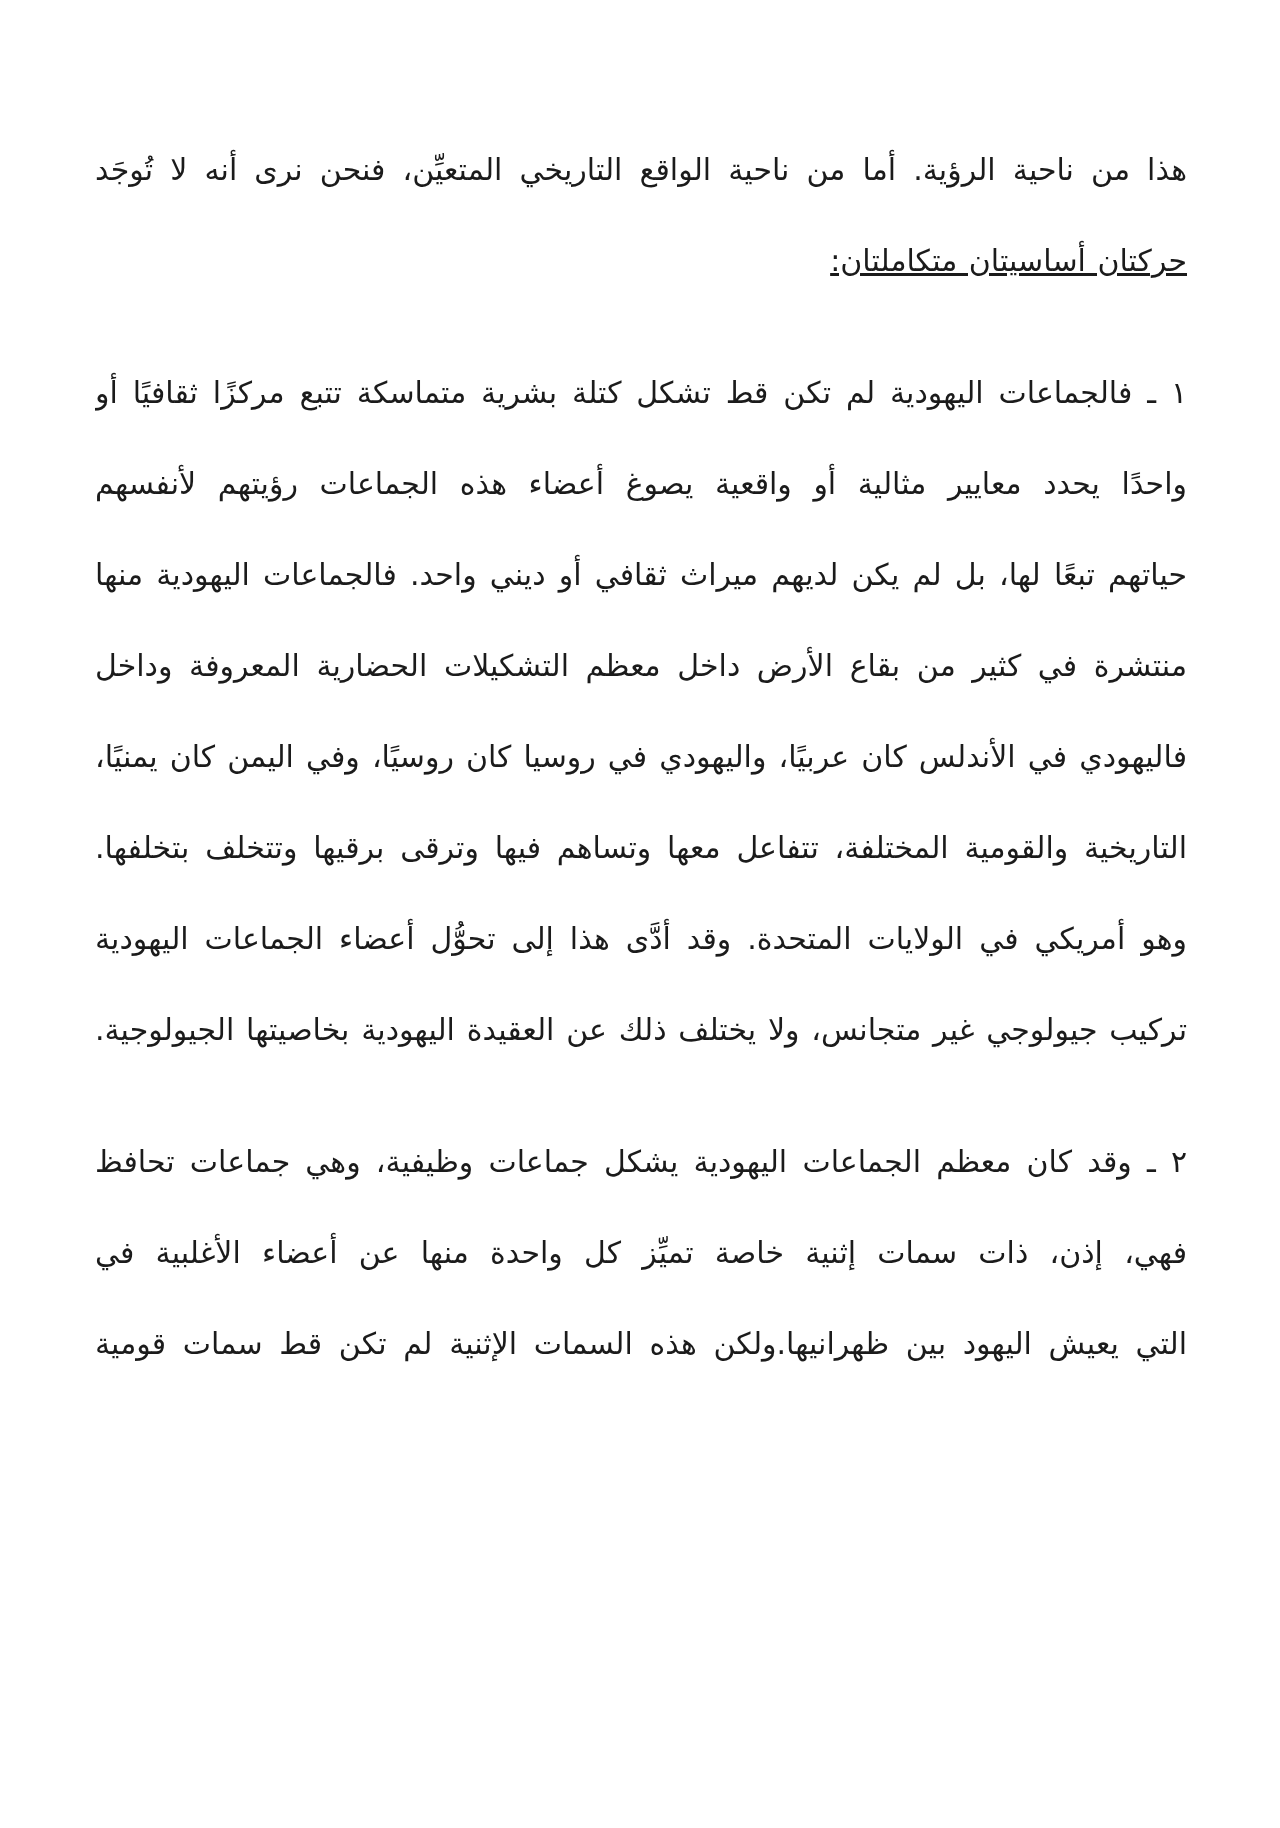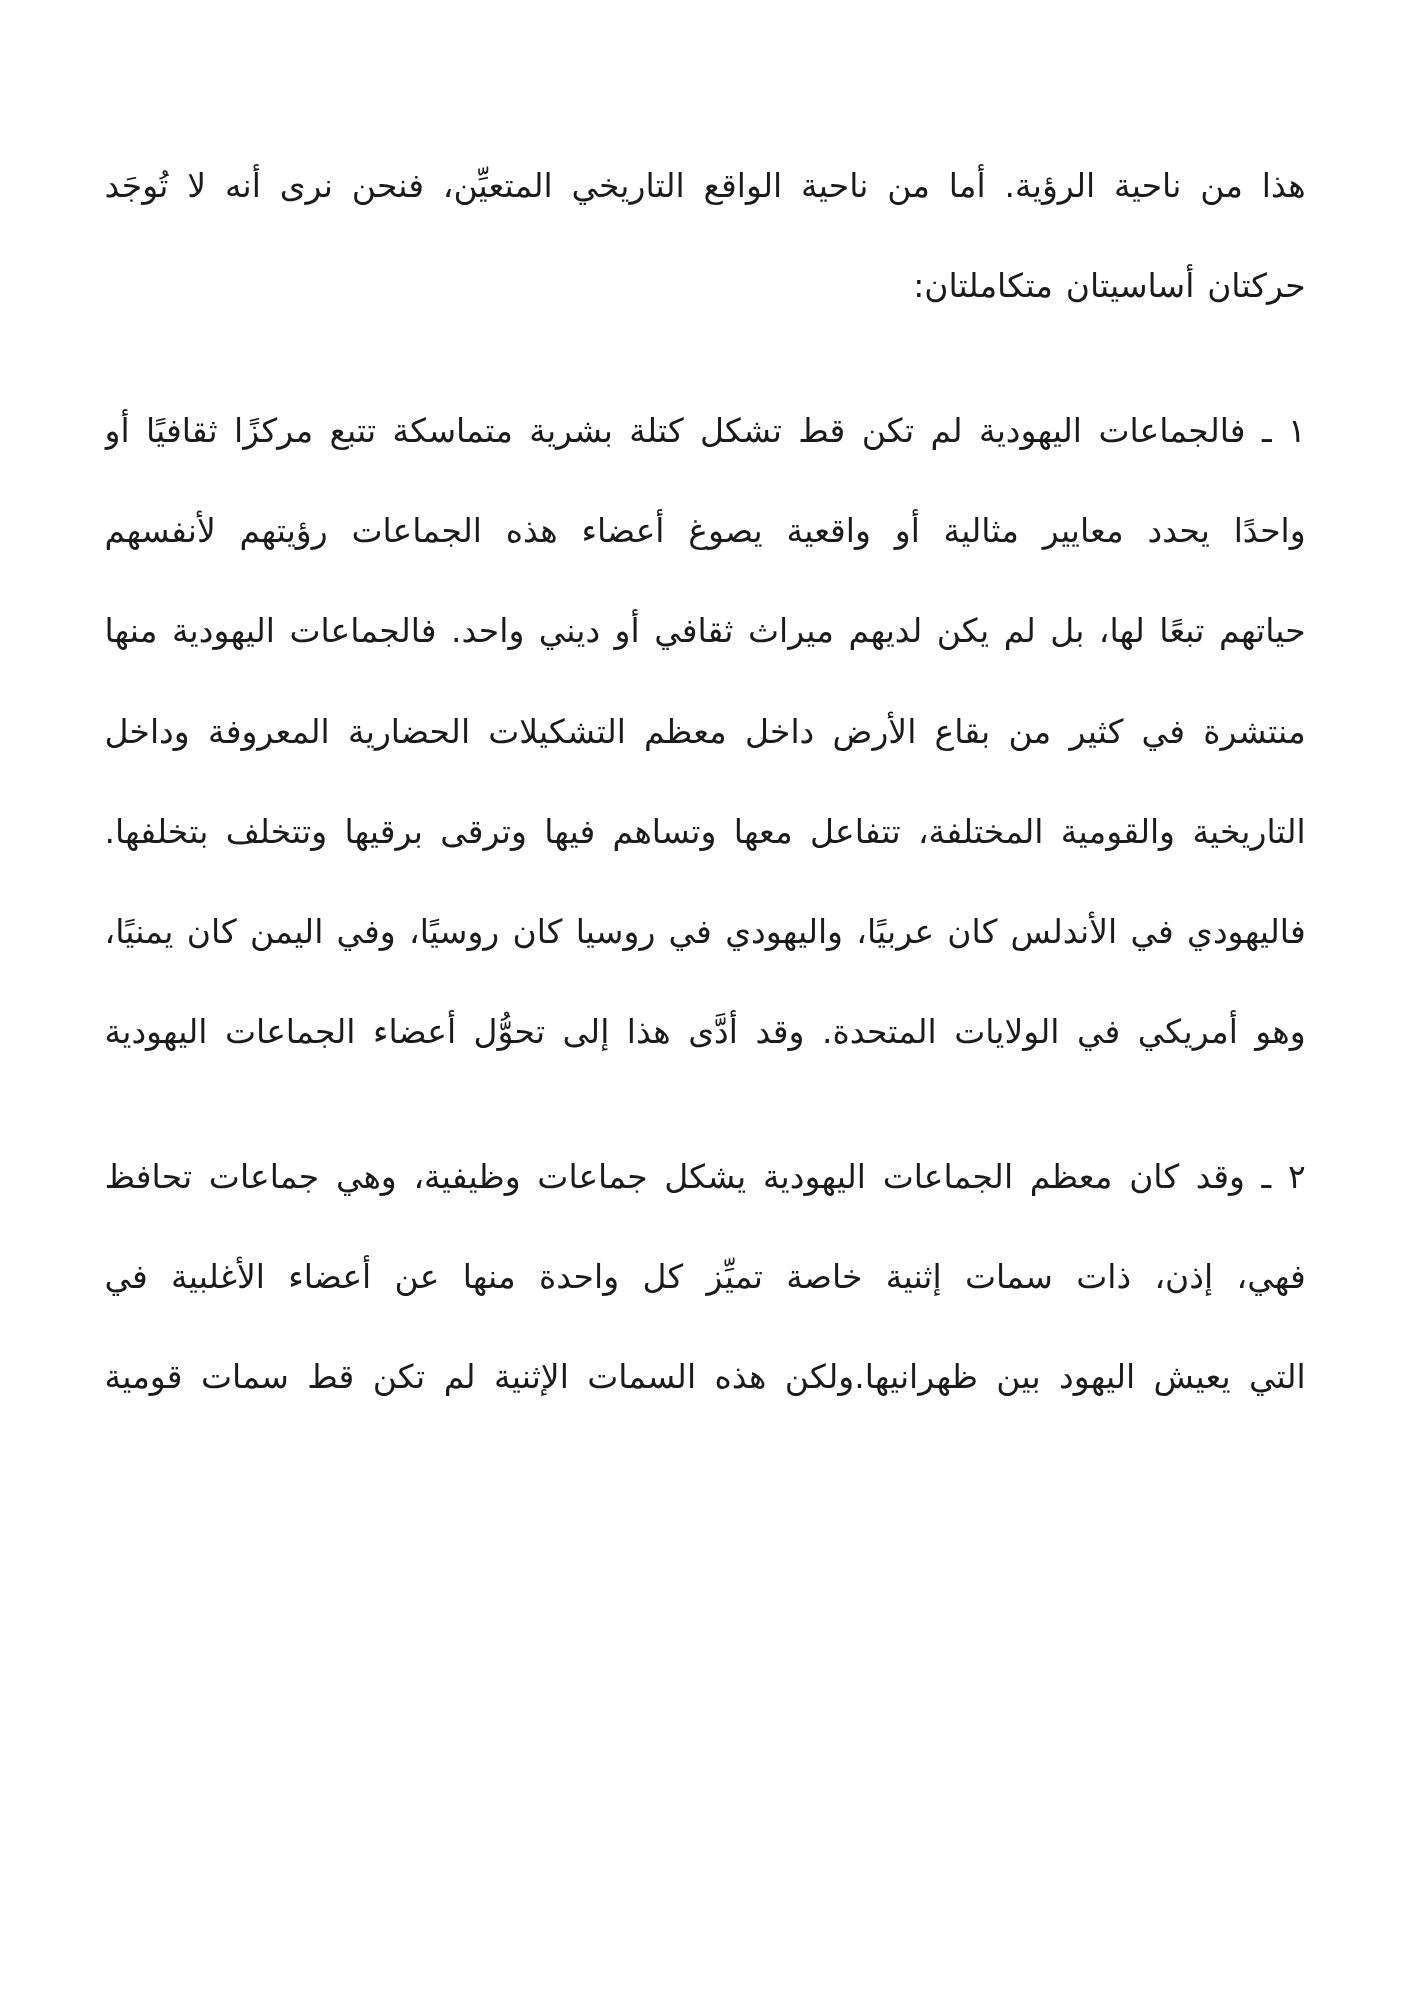--- a/index.html
+++ b/index.html
@@ -35,40 +35,42 @@
     line-height: 91px;
     height: 91px;
     overflow: hidden;
     text-align: justify;
     text-align-last: justify;
     word-spacing: 2px;
   }
   .line.short {
     text-align: center;
     text-align-last: right;
+    text-decoration: underline;
   }
 </style>
 </head>
 <body>
 
 <div class="page">
 
   <div class="para">
     <div class="line">هذا من ناحية الرؤية. أما من ناحية الواقع التاريخي المتعيِّن، فنحن نرى أنه لا تُوجَد قومية</div>
     <div class="line short">حركتان أساسيتان متكاملتان:</div>
   </div>
 
   <div class="para">
     <div class="line">١ ـ فالجماعات اليهودية لم تكن قط تشكل كتلة بشرية متماسكة تتبع مركزًا ثقافيًا أو دينيًا</div>
     <div class="line">واحدًا يحدد معايير مثالية أو واقعية يصوغ أعضاء هذه الجماعات رؤيتهم لأنفسهم وأسلوب</div>
     <div class="line">حياتهم تبعًا لها، بل لم يكن لديهم ميراث ثقافي أو ديني واحد. فالجماعات اليهودية منها</div>
     <div class="line">منتشرة في كثير من بقاع الأرض داخل معظم التشكيلات الحضارية المعروفة وداخل البنَى</div>
+    <div class="line">فاليهودي في الأندلس كان عربيًا، واليهودي في روسيا كان روسيًا، وفي اليمن كان يمنيًا،</div>
     <div class="line">التاريخية والقومية المختلفة، تتفاعل معها وتساهم فيها وترقى برقيها وتتخلف بتخلفها.</div>
-    <div class="line">فاليهودي في الأندلس كان عربيًا، واليهودي في روسيا كان روسيًا، وفي اليمن كان يمنيًا،</div>
     <div class="line">وهو أمريكي في الولايات المتحدة. وقد أدَّى هذا إلى تحوُّل أعضاء الجماعات اليهودية إلى</div>
+    <div class="line">تركيب جيولوجي غير متجانس، ولا يختلف ذلك عن العقيدة اليهودية بخاصيتها الجيولوجية.</div>
   </div>
 
   <div class="para">
     <div class="line">٢ ـ وقد كان معظم الجماعات اليهودية يشكل جماعات وظيفية، وهي جماعات تحافظ على</div>
     <div class="line">فهي، إذن، ذات سمات إثنية خاصة تميِّز كل واحدة منها عن أعضاء الأغلبية في المجتمعات</div>
     <div class="line">التي يعيش اليهود بين ظهرانيها.ولكن هذه السمات الإثنية لم تكن قط سمات قومية عامة تسم</div>
   </div>
 
 </div>
 

